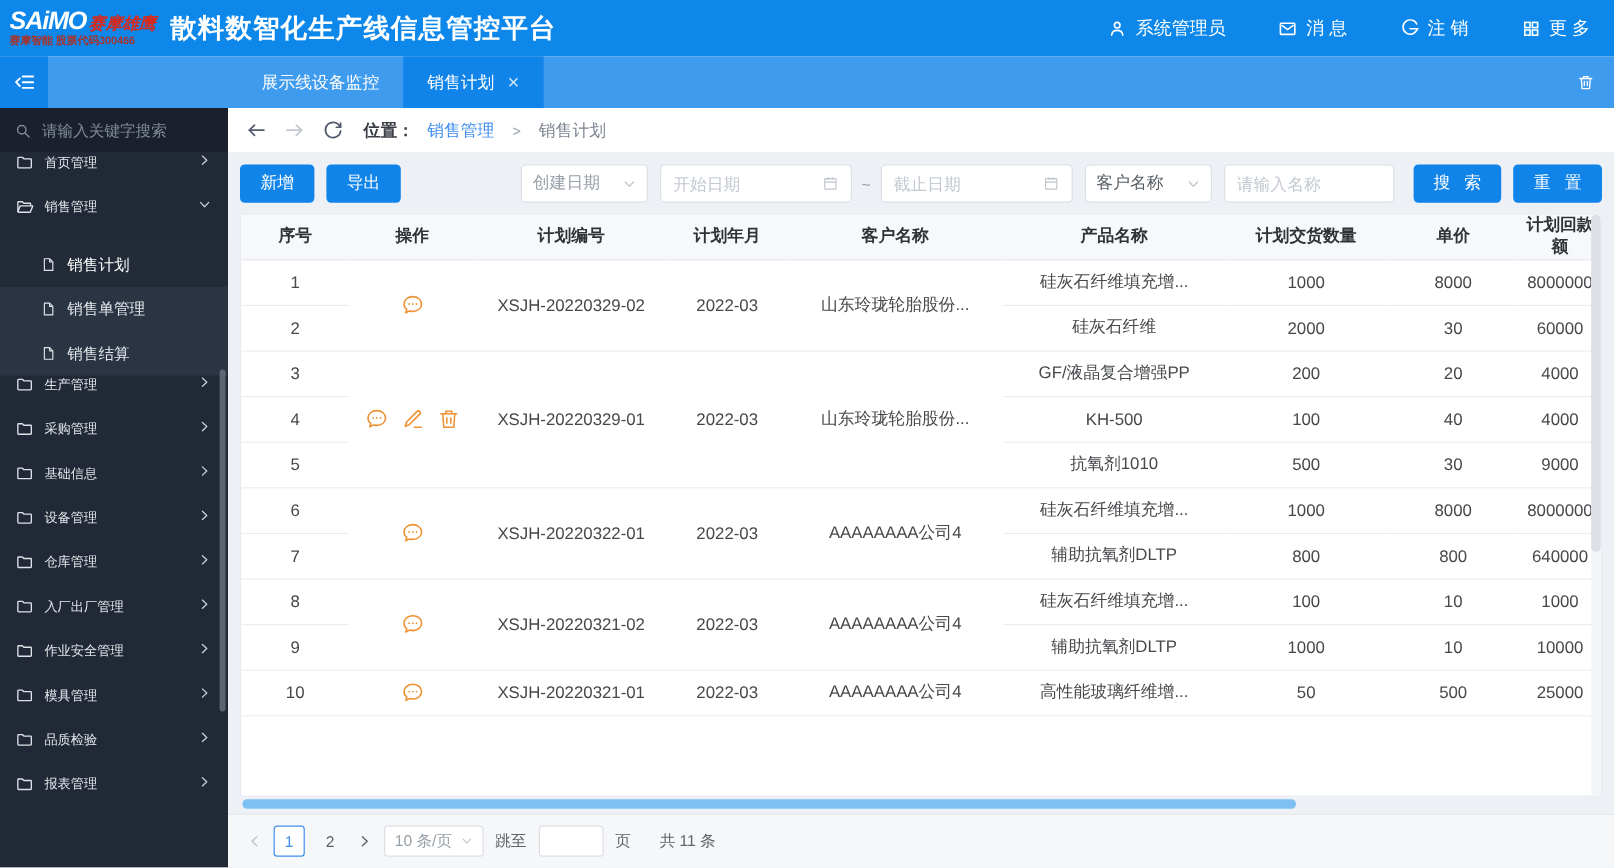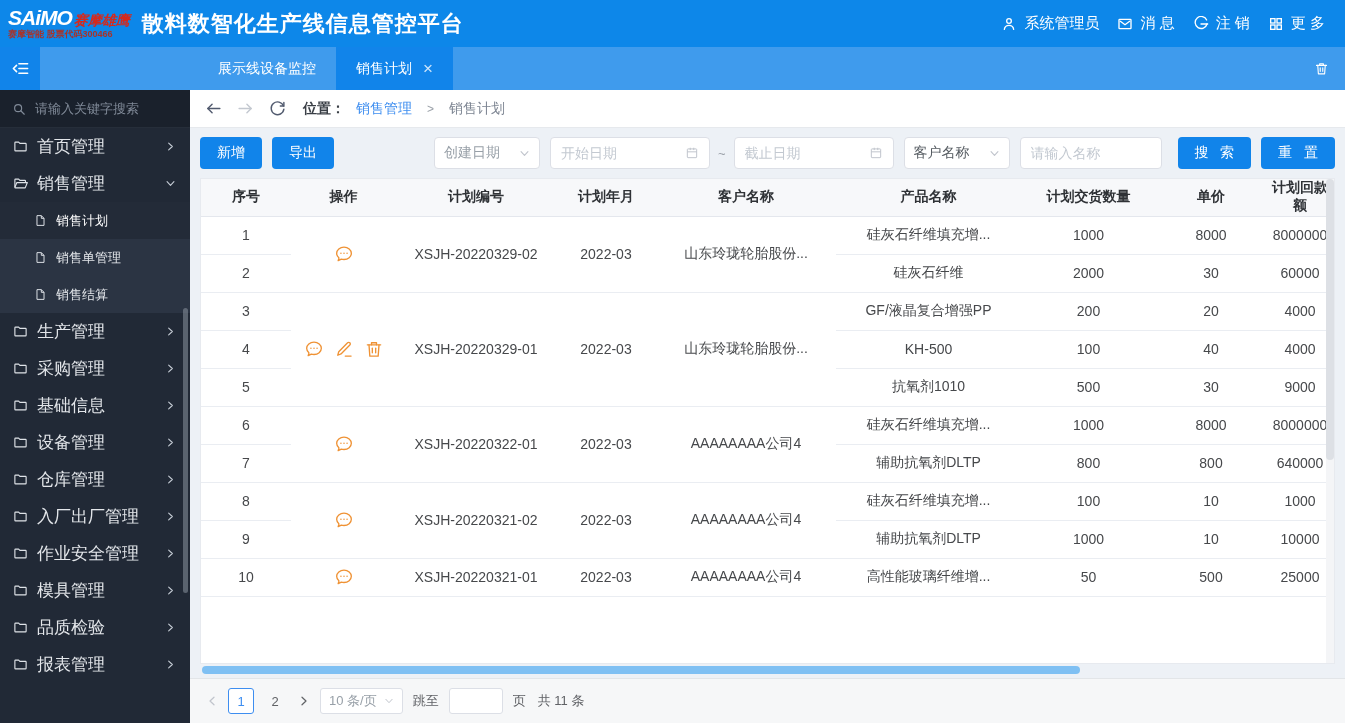--- a/index.html
+++ b/index.html
@@ -12,21 +12,21 @@
 
   
   .topbar { height:47px; background:#0d87e9; display:flex; align-items:center;
     color:#fff; padding:0 20px 0 8px; flex:none; }
   .logo { display:flex; flex-direction:column; justify-content:center; margin-right:12px; line-height:1.05; }
   .logo-top { display:flex; align-items:baseline; gap:2px; }
   .brand { font-weight:bold; font-style:italic; font-size:21px; letter-spacing:-1px; color:#fff; }
   .brand-cn { color:#d8281a; font-weight:bold; font-style:italic; font-size:14px; letter-spacing:0; }
   .logo-sub { font-size:9px; color:#a8332a; font-weight:bold; margin-top:1px; white-space:nowrap; }
   .app-title { font-size:22px; font-weight:bold; letter-spacing:1px; }
-  .topbar-actions { margin-left:auto; display:flex; align-items:center; gap:18px; font-size:15px; }
+  .topbar-actions { margin-left:auto; display:flex; align-items:center; gap:44px; font-size:15px; }
   .tb-action { display:inline-flex; align-items:center; gap:7px; cursor:pointer; }
   .tb-action .icon { width:16px; height:16px; color:#fff; }
 
   
   .tabbar { height:43px; background:#3f9bed; display:flex; align-items:stretch; flex:none;text-align:right; }
   .collapse-btn { width:40px; background:#1184ea; display:flex; align-items:center; justify-content:center; cursor:pointer; }
   .collapse-btn .icon { width:19px; height:19px; color:#fff; }
   .tabs { display:flex; margin-left:158px; }
   .tab { display:flex; align-items:center; gap:11px; padding:0 20px; color:#fff; font-size:14px; cursor:pointer; }
   .tab.active { background:#1184ea; }
@@ -41,22 +41,22 @@
   
   .sidebar { width:190px; flex:none; background:#212936; color:#e3e6ea; display:flex;
     flex-direction:column; position:relative; overflow:hidden; }
   .sidebar-search { height:38px; background:#1a212c; display:flex; align-items:center;
     padding:0 12px; gap:9px; border-bottom:1px solid #262e3a; flex:none; }
   .sidebar-search .icon { width:14px; height:14px; color:#808a98; }
   .sidebar-search input { background:transparent; border:none; outline:none; color:#cfd4da;
     font-size:13px; width:100%; font-family:inherit; }
   .sidebar-search input::placeholder { color:#808a98; }
   .menu { flex:1; overflow:hidden; }
-  .menu-item { height:37px; display:flex; align-items:center; gap:9px; padding:0 14px 0 13px;
-    font-size:17px; cursor:pointer; }
+  .menu-item { height:37px; display:flex; gap:9px; padding:0 14px 0 13px;
+    font-size:11px; cursor:pointer; }
   .menu-item .icon { width:15px; height:15px; color:#dfe3e8; }
   .mi-chev { width:11px !important; height:11px !important; margin-left:auto; color:#c6cdd6 !important; }
   .submenu { background:#2b3443; }
   .submenu-item { height:37px; display:flex; align-items:center; gap:9px; padding-left:34px;
     font-size:13px; cursor:pointer; }
   .submenu-item .icon { width:13px; height:13px; color:#dfe3e8; }
   .submenu-item.active { background:#232b38; color:#fff; }
   .side-scroll-thumb { position:absolute; right:2px; top:218px; width:5px; height:285px;
     border-radius:3px; background:#8b949f; opacity:.55; }
 
@@ -114,21 +114,21 @@
   .pg-arrow { width:12px; height:12px; cursor:pointer; }
   .pg-prev { color:#c0c4cc; } .pg-next { color:#606266; }
   .page { min-width:26px; height:26px; display:inline-flex; align-items:center; justify-content:center;
     border-radius:3px; cursor:pointer; }
   .page.active { border:1px solid #3e8ef0; color:#3e8ef0; background:#fff; }
   .pg-size { height:26px; background:#fff; border:1px solid #dcdfe6; border-radius:3px;
     display:inline-flex; align-items:center; gap:7px; padding:0 8px; color:#98a0a8; font-size:13px; cursor:pointer; }
   .pg-size .icon { width:10px; height:10px; color:#c0c4cc; }
   .pg-jump-input { width:54px; height:26px; border:1px solid #dcdfe6; border-radius:3px;
     background:#fff; outline:none; padding:0 6px; font-size:13px; color:#606266; font-family:inherit; }
-  .pg-total { margin-left:2px; }
+  .pg-total { margin-left:14px; }
 </style>
 </head>
 <body>
 
 <div class="app">
 
   <header class="topbar">
     <div class="logo">
       <div class="logo-top">
         <span class="brand">SAiMO</span>

